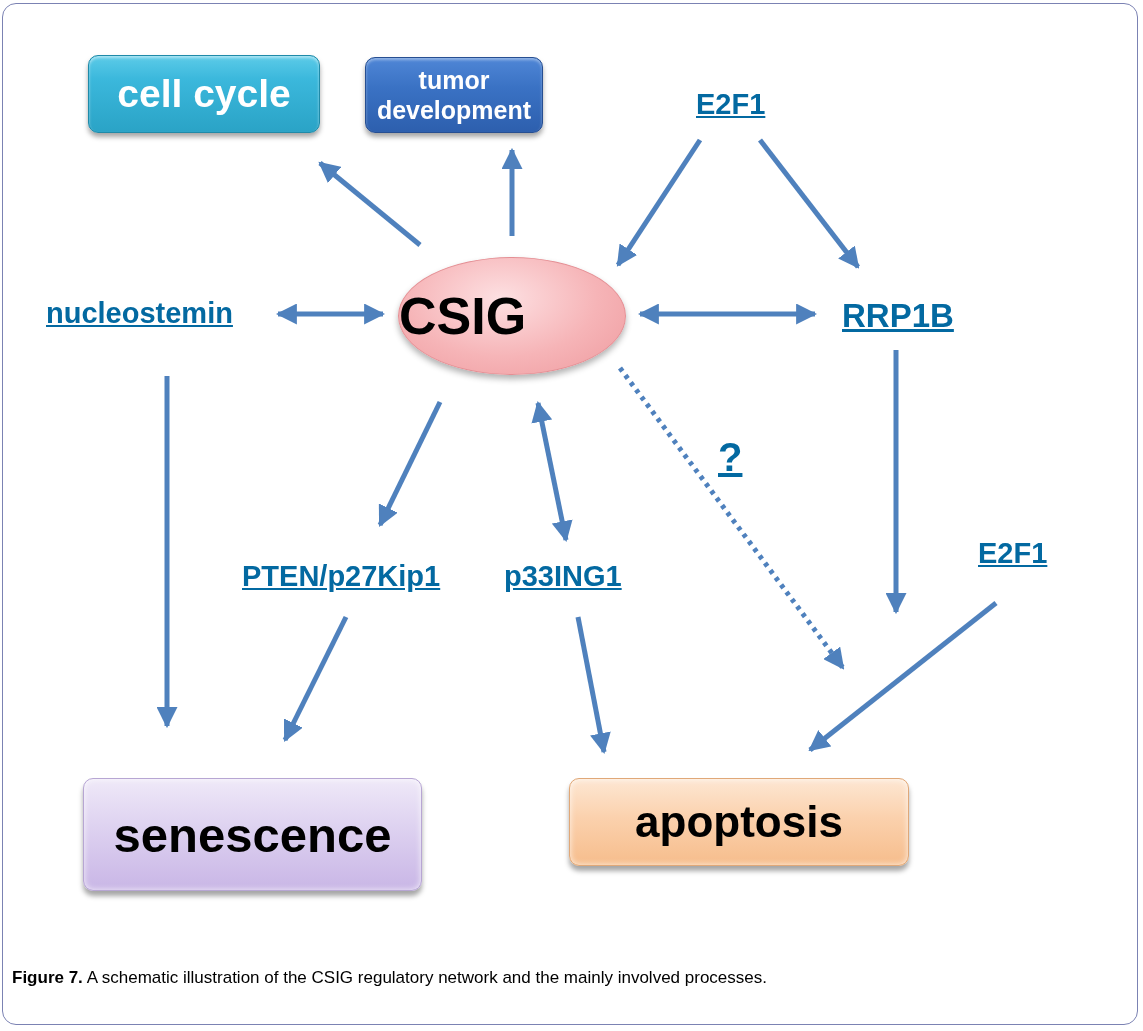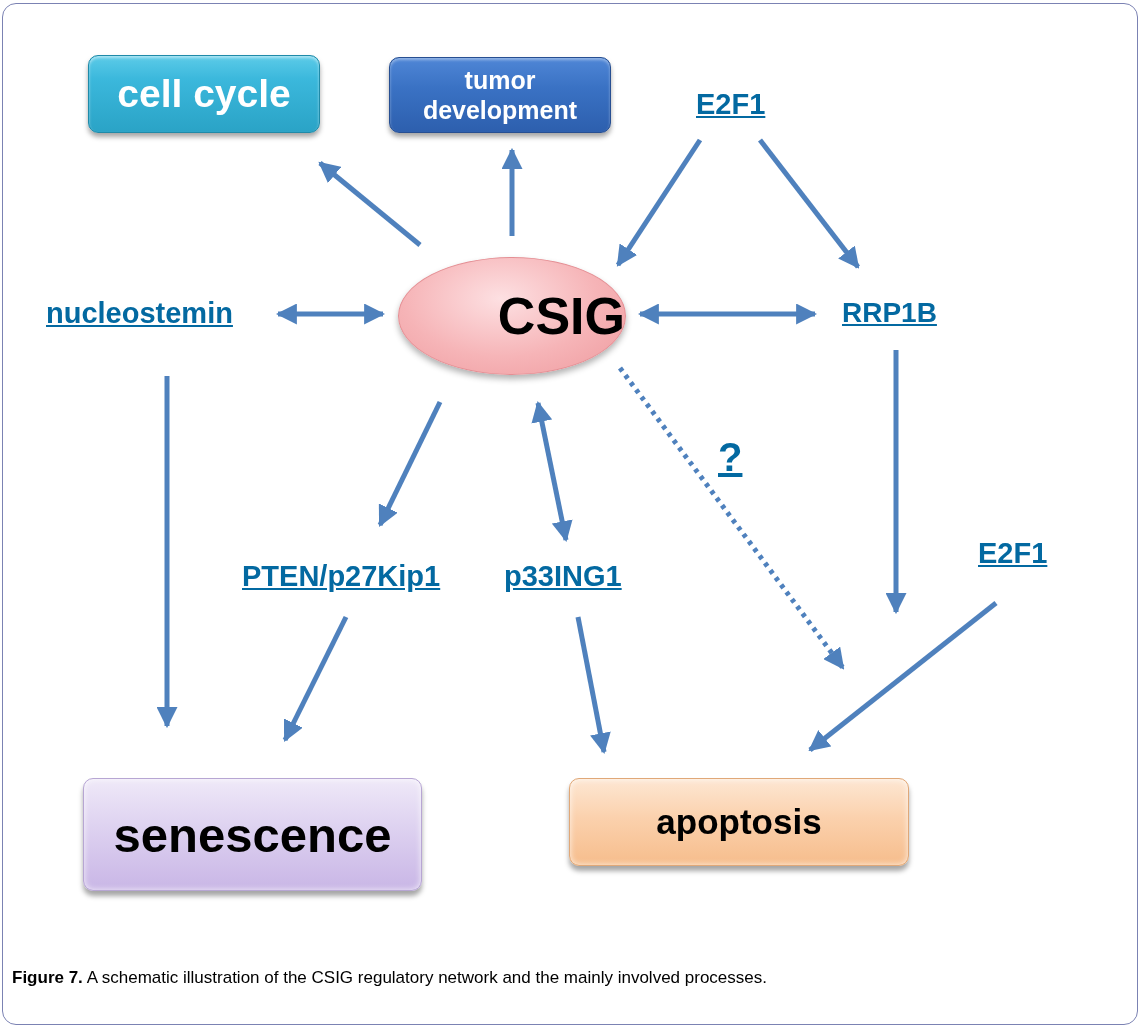--- a/index.html
+++ b/index.html
@@ -3,33 +3,33 @@
 <meta charset="utf-8">
 <style>
   html, body { margin:0; padding:0; background:#ffffff; }
   body { width:1143px; height:1031px; position:relative; overflow:hidden; font-family:"Liberation Sans", sans-serif; }
   .frame { position:absolute; left:2px; top:3px; width:1136px; height:1022px; border:1px solid #7b82b3; border-radius:14px; box-sizing:border-box; }
   svg.diagram { position:absolute; left:0; top:0; }
   .box { position:absolute; display:flex; align-items:center; justify-content:center; text-align:center; font-weight:bold; border-radius:10px; box-sizing:border-box; }
   .box-cellcycle { left:88px; top:55px; width:232px; height:78px; color:#fff; font-size:39px;
      background:linear-gradient(#5ccbe8 0%, #3bb8dc 30%, #2aa3c6 100%); border:1px solid #1f8aa8;
      box-shadow:0 4px 5px rgba(0,0,0,0.35), inset 0 2px 3px rgba(255,255,255,0.5); }
-  .box-tumor { left:389px; top:57px; width:222px; height:76px; color:#fff; font-size:25px; line-height:30px;
+  .box-tumor { left:365px; top:57px; width:178px; height:76px; color:#fff; font-size:25px; line-height:30px;
      background:linear-gradient(#4f86d6 0%, #3a72c4 40%, #2d5fae 100%); border:1px solid #274f92;
      box-shadow:0 4px 5px rgba(0,0,0,0.35), inset 0 2px 3px rgba(255,255,255,0.4); }
   .box-senescence { left:83px; top:778px; width:339px; height:113px; color:#000; font-size:49px;
      background:linear-gradient(#efe9f8 0%, #ddd1f0 45%, #c9b6e6 100%); border:1px solid #b7a6d3;
      box-shadow:0 5px 5px rgba(0,0,0,0.35), inset 0 0 6px rgba(255,255,255,0.8); }
-  .box-apoptosis { left:569px; top:778px; width:340px; height:88px; color:#000; font-size:35px;
+  .box-apoptosis { left:569px; top:778px; width:340px; height:88px; color:#000; font-size:44px;
      background:linear-gradient(#fde7d3 0%, #fbd1ad 45%, #f6bd8c 100%); border:1px solid #e0a878;
      box-shadow:0 5px 5px rgba(0,0,0,0.35), inset 0 0 6px rgba(255,255,255,0.8); }
   .ellipse { position:absolute; left:398px; top:257px; width:226px; height:116px; border-radius:50%;
      background:radial-gradient(ellipse at 45% 35%, #fde0e2 0%, #f6b4b7 55%, #ee9a9e 100%);
      border:1px solid #e48f94; box-shadow:0 4px 6px rgba(0,0,0,0.3);
-     display:flex; align-items:center; justify-content:flex-end; font-weight:bold; font-size:52px; color:#000; }
+     display:flex; align-items:center; justify-content:flex-start; font-weight:bold; font-size:52px; color:#000; }
   .label { position:absolute; font-weight:bold; color:#0369a1; white-space:nowrap;text-decoration:underline; }
   .caption { position:absolute; left:12px; top:968px; font-size:17px; color:#000; font-family:"Liberation Sans", sans-serif; }
   .caption b { font-weight:bold; }
 </style>
 </head>
 <body>
 
 <div class="frame"></div>
 
 <svg class="diagram" width="1143" height="1031">
@@ -65,21 +65,21 @@
     <div>development</div>
   </div>
 </div>
 
 <div class="ellipse">
   <span>CSIG</span>
 </div>
 
 <div class="label" style="left:696px; top:88px; font-size:29px;">E2F1</div>
 <div class="label" style="left:46px; top:297px; font-size:29px;">nucleostemin</div>
-<div class="label" style="left:842px; top:297px; font-size:28px;">RRP1B</div>
+<div class="label" style="left:842px; top:297px; font-size:33px;">RRP1B</div>
 <div class="label" style="left:242px; top:560px; font-size:29px;">PTEN/p27Kip1</div>
 <div class="label" style="left:504px; top:560px; font-size:29px;">p33ING1</div>
 <div class="label" style="left:978px; top:537px; font-size:29px;">E2F1</div>
 <div class="label" style="left:718px; top:435px; font-size:40px;">?</div>
 
 <div class="box box-senescence">
   <span>senescence</span>
 </div>
 <div class="box box-apoptosis">
   <span>apoptosis</span>

